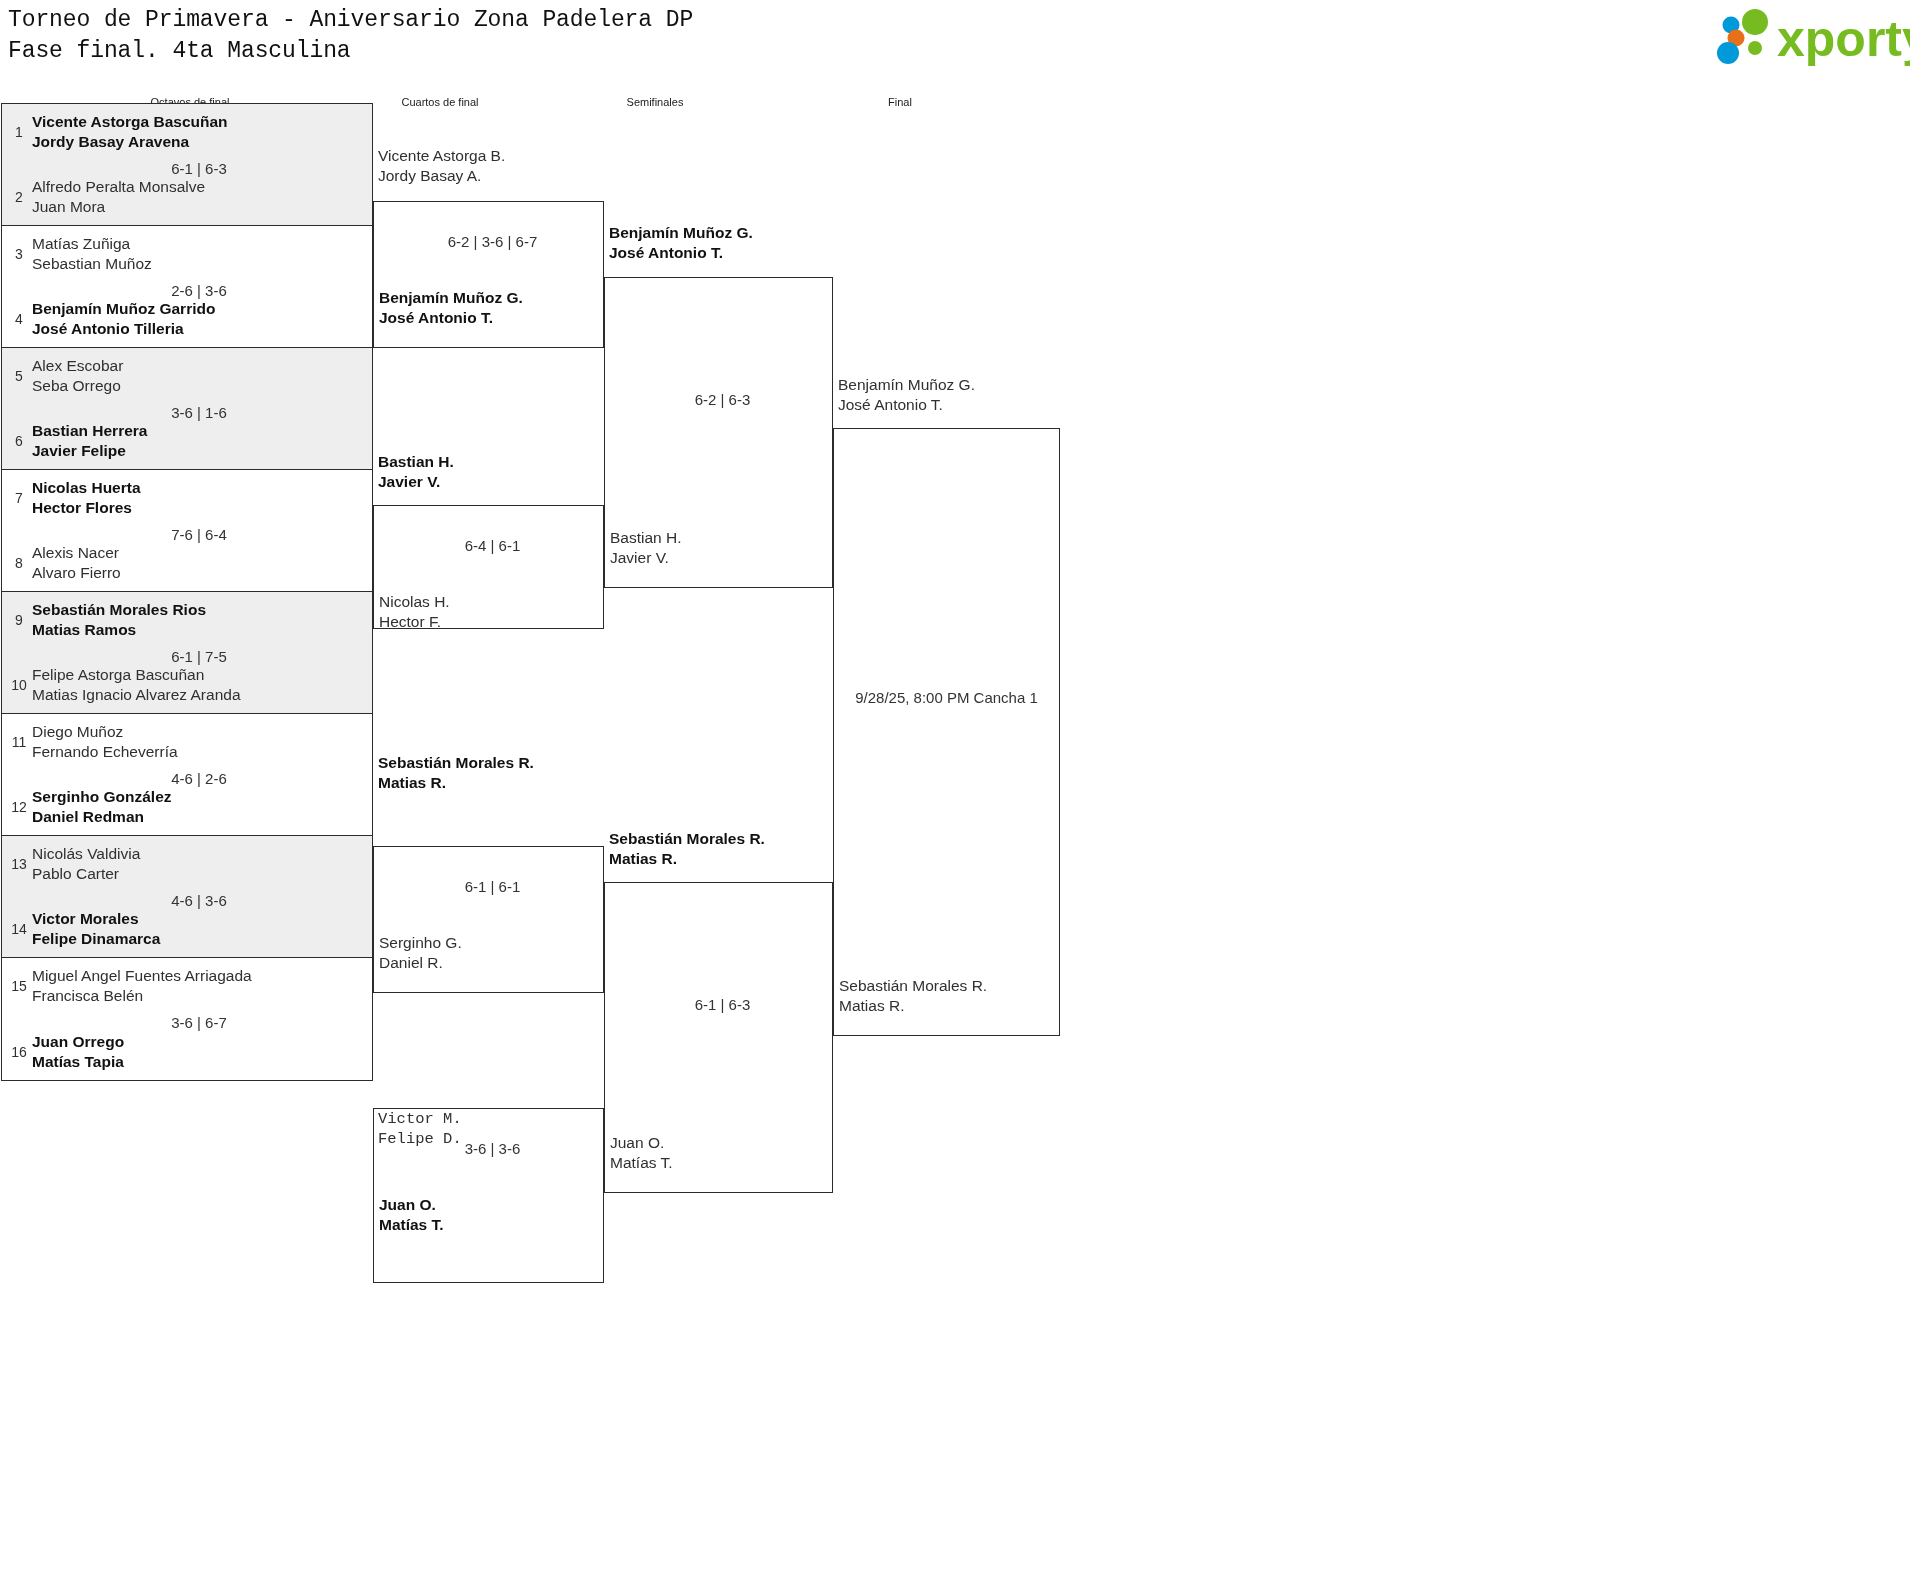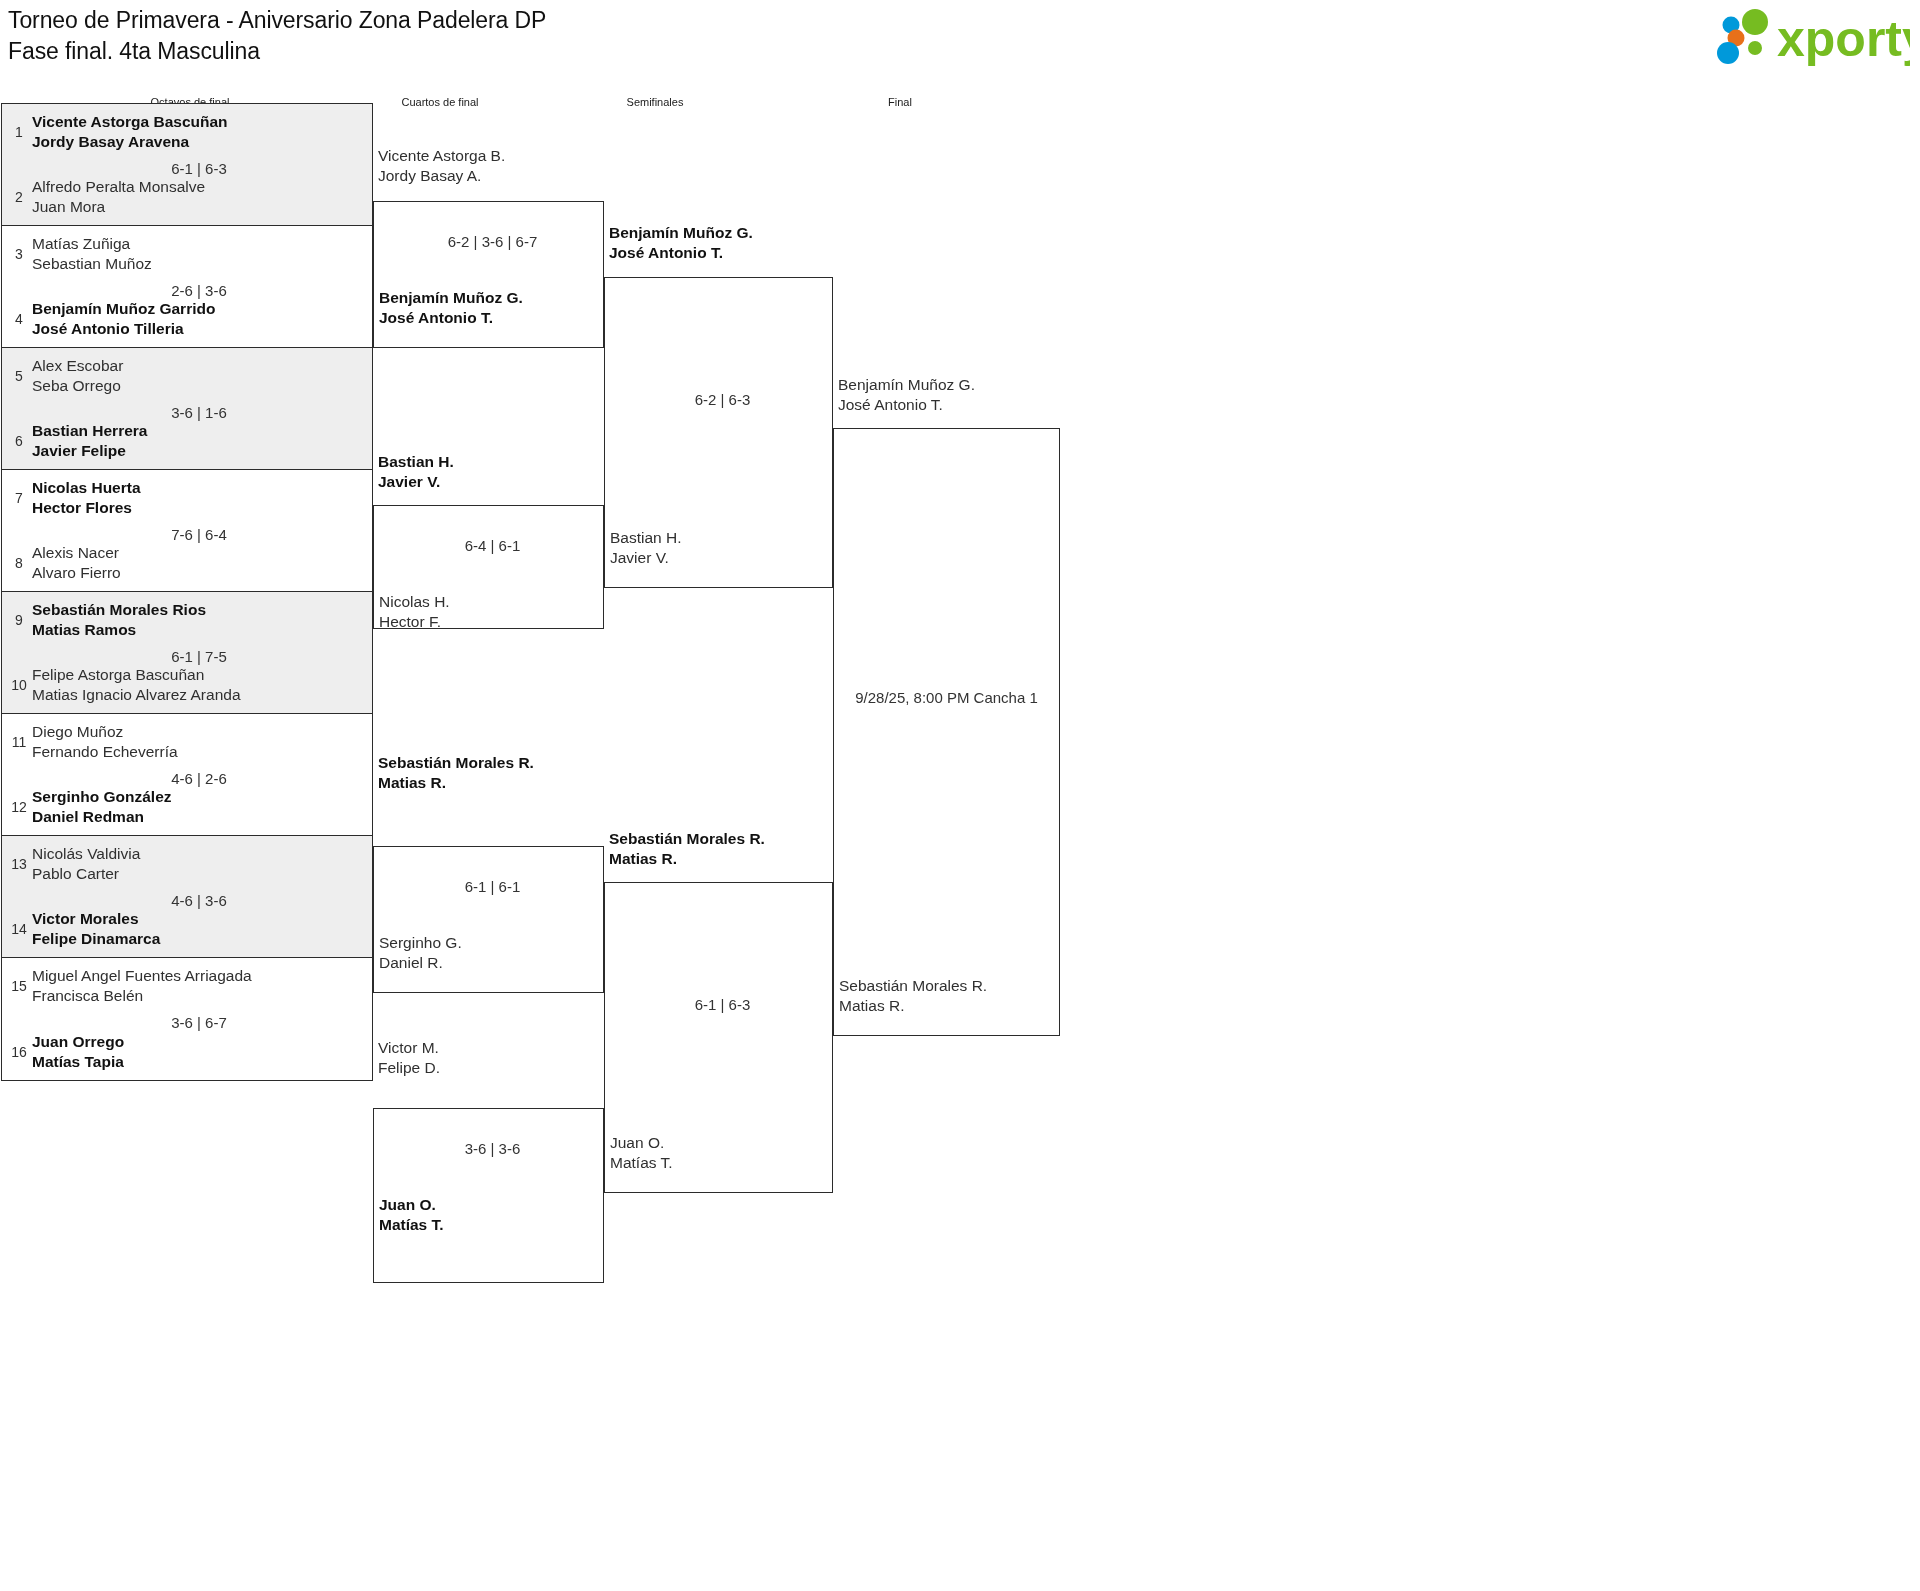--- a/index.html
+++ b/index.html
@@ -18,20 +18,21 @@
   }
 
   
   .title-block {
     position: absolute;
     left: 8px; top: 5px;
     font-size: 23px;
     line-height: 1.33;
     letter-spacing: -0.1px;
     color: #111111;
+    font-family: Liberation Mono, monospace;
   }
   .title-line { white-space: nowrap; }
 
   
   .logo {
     position: absolute;
     right: 10px; top: 8px;
     width: 196px; height: 58px;
   }
   .logo svg { display: block; }
@@ -329,21 +330,21 @@
     <span>Matias R.</span>
   </div>
   <div class="mbox" style="left:373px; top:806px; width:231px; height:147px;margin-top:40px;">
     <div class="mbox-score" style="top:31px;">6-1 | 6-1</div>
     <div class="side-team" style="left:5px; top:86px;">
       <span>Serginho G.</span><br>
       <span>Daniel R.</span>
     </div>
   </div>
 
-  <div class="side-team" style="left:378px; top:1038px;">
+  <div class="side-team" style="left:378px; top:1109px;font-family:Liberation Mono, monospace;">
     <span>Victor M.</span><br>
     <span>Felipe D.</span>
   </div>
   <div class="mbox" style="left:373px; top:1108px; width:231px; height:175px;">
     <div class="mbox-score" style="top:31px;">3-6 | 3-6</div>
     <div class="side-team win" style="left:5px; top:86px;">
       <span>Juan O.</span><br>
       <span>Matías T.</span>
     </div>
   </div>

